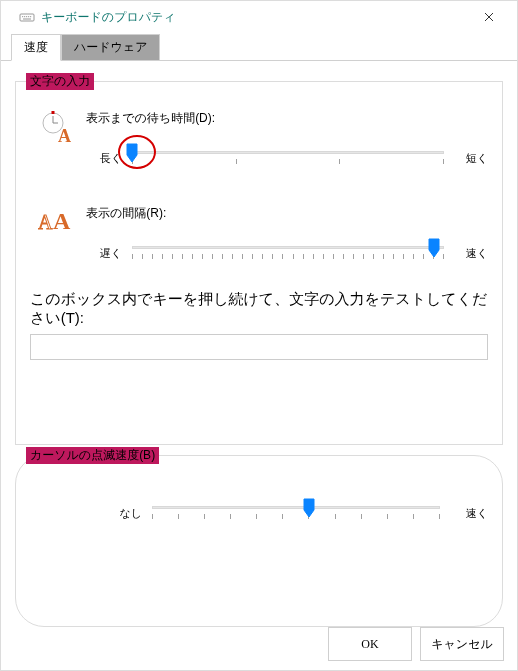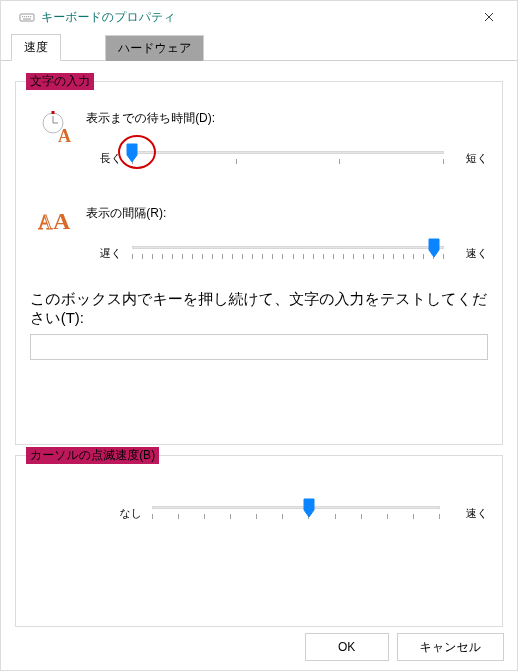--- a/index.html
+++ b/index.html
@@ -46,23 +46,22 @@
     align-items: center;
     justify-content: center;
     color: #333;
   }
   .titlebar .close svg { width: 10px; height: 10px; }
 
   .tabs-row {
     padding: 0 10px;
     border-bottom: 1px solid #d0d0d0;
     display: flex;
-    align-items: center;
+    align-items: flex-start;
     height: 27px;
-    gap: 44px;
   }
   .tab {
     padding: 4px 12px;
     font-size: 12px;
     border: 1px solid #d0d0d0;
     border-bottom: none;
     background: #ffffff;
     margin-right: 0;
     position: relative;
     top: 1px;
@@ -182,37 +181,39 @@
     width: 100%;
     height: 26px;
     border: 1px solid #cccccc;
     box-sizing: border-box;
     padding: 2px 4px;
     font-size: 12px;
   }
 
   .groupbox.blink {
     height: 138px;
+    border-radius: 29px;
   }
 
   .buttons-row {
     position: absolute;
     bottom: 10px;
     right: 14px;
     display: flex;
     gap: 8px;
   }
   .btn {
     min-width: 84px;
-    height: 28px;
+    height: 34px;
     border: 1px solid #cfcfcf;
     background: #ffffff;
     font-size: 12px;
-    padding: 0 22px;
+    padding: 0 10px;
     cursor: default;
+    font-family: Liberation Serif, serif;
   }
 
 </style>
 </head>
 <body>
 
 <div class="window">
   <div class="titlebar">
     <span class="title-icon">
       <svg viewBox="0 0 16 16">

